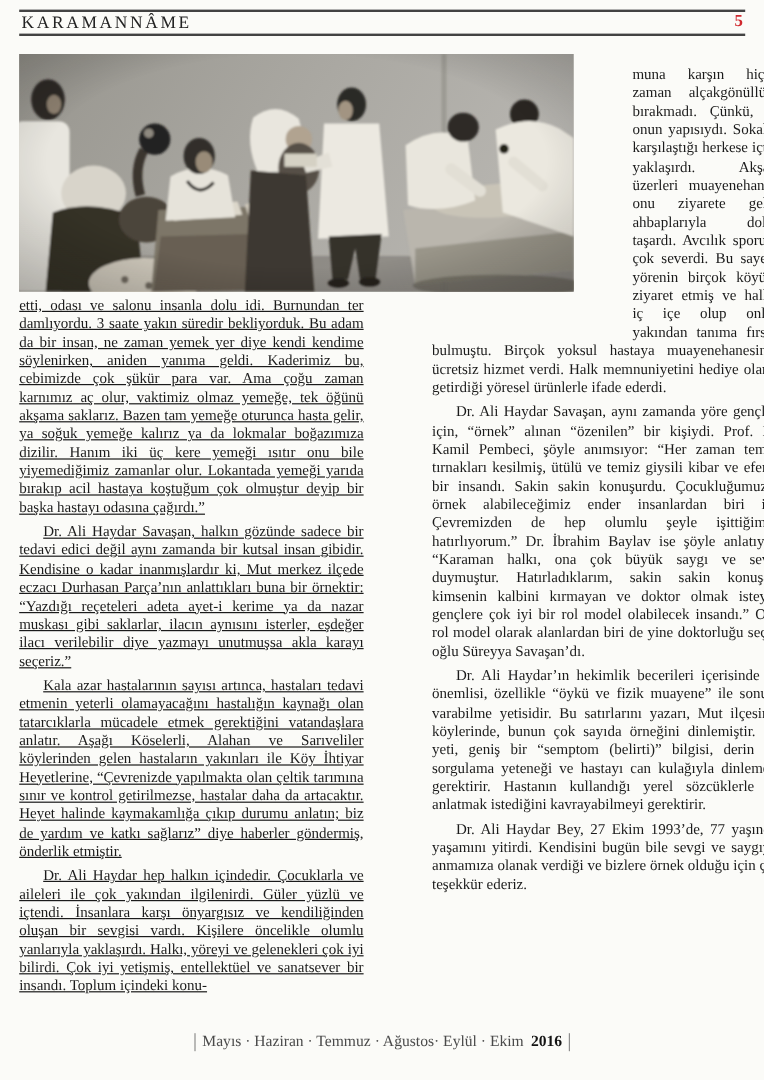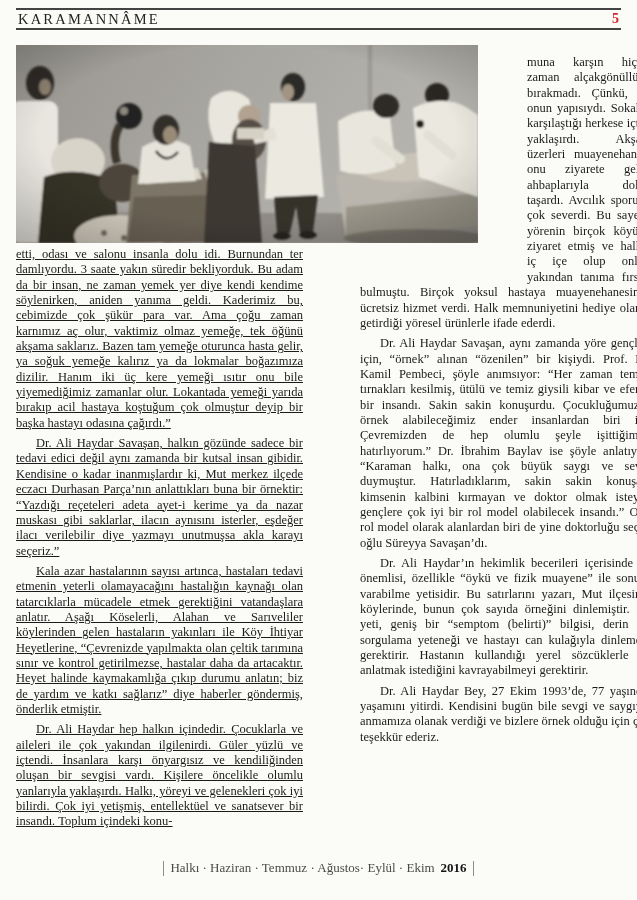--- a/index.html
+++ b/index.html
@@ -132,18 +132,18 @@
   <div class="col col-right" lang="tr">
     <div class="wrap-spacer"></div>
     <p class="cont">muna karşın hiçbir zaman alçakgönüllüğü bırakmadı. Çünkü, bu onun yapısıydı. Sokakta karşılaştığı herkese içten yaklaşırdı. Akşam üzerleri muayenehanesi onu ziyarete gelen ahbaplarıyla dolup taşardı. Avcılık sporunu çok severdi. Bu sayede yörenin birçok köyünü ziyaret etmiş ve halkla iç içe olup onları yakından tanıma fırsatı bulmuştu. Birçok yoksul hastaya muayenehanesinde ücretsiz hizmet verdi. Halk memnuniyetini hediye olarak getirdiği yöresel ürünlerle ifade ederdi.</p>
     <p>Dr. Ali Haydar Savaşan, aynı zamanda yöre gençleri için, “örnek” alınan “özenilen” bir kişiydi. Prof. Dr. Kamil Pembeci, şöyle anımsıyor: “Her zaman temiz, tırnakları kesilmiş, ütülü ve temiz giysili kibar ve efendi bir insandı. Sakin sakin konuşurdu. Çocukluğumuzda örnek alabileceğimiz ender insanlardan biri idi. Çevremizden de hep olumlu şeyle işittiğimizi hatırlıyorum.” Dr. İbrahim Baylav ise şöyle anlatıyor: “Karaman halkı, ona çok büyük saygı ve sevgi duymuştur. Hatırladıklarım, sakin sakin konuşan, kimsenin kalbini kırmayan ve doktor olmak isteyen gençlere çok iyi bir rol model olabilecek insandı.” Onu rol model olarak alanlardan biri de yine doktorluğu seçen oğlu Süreyya Savaşan’dı.</p>
     <p>Dr. Ali Haydar’ın hekimlik becerileri içerisinde en önemlisi, özellikle “öykü ve fizik muayene” ile sonuca varabilme yetisidir. Bu satırlarını yazarı, Mut ilçesinin köylerinde, bunun çok sayıda örneğini dinlemiştir. Bu yeti, geniş bir “semptom (belirti)” bilgisi, derin bir sorgulama yeteneği ve hastayı can kulağıyla dinlemeyi gerektirir. Hastanın kullandığı yerel sözcüklerle ne anlatmak istediğini kavrayabilmeyi gerektirir.</p>
     <p>Dr. Ali Haydar Bey, 27 Ekim 1993’de, 77 yaşında, yaşamını yitirdi. Kendisini bugün bile sevgi ve saygıyla anmamıza olanak verdiği ve bizlere örnek olduğu için çok teşekkür ederiz.</p>
   </div>
 
   <div class="footer">
     <span class="fbar"></span>
-    <span class="fmonths">Halkı · Haziran · Temmuz · Ağustos· Eylül · Ekim</span>
+    <span class="fmonths">Mayıs · Haziran · Temmuz · Ağustos· Eylül · Ekim</span>
     <span class="fyear">2016</span>
     <span class="fbar"></span>
   </div>
 
 </div>
 
 </body></html>

